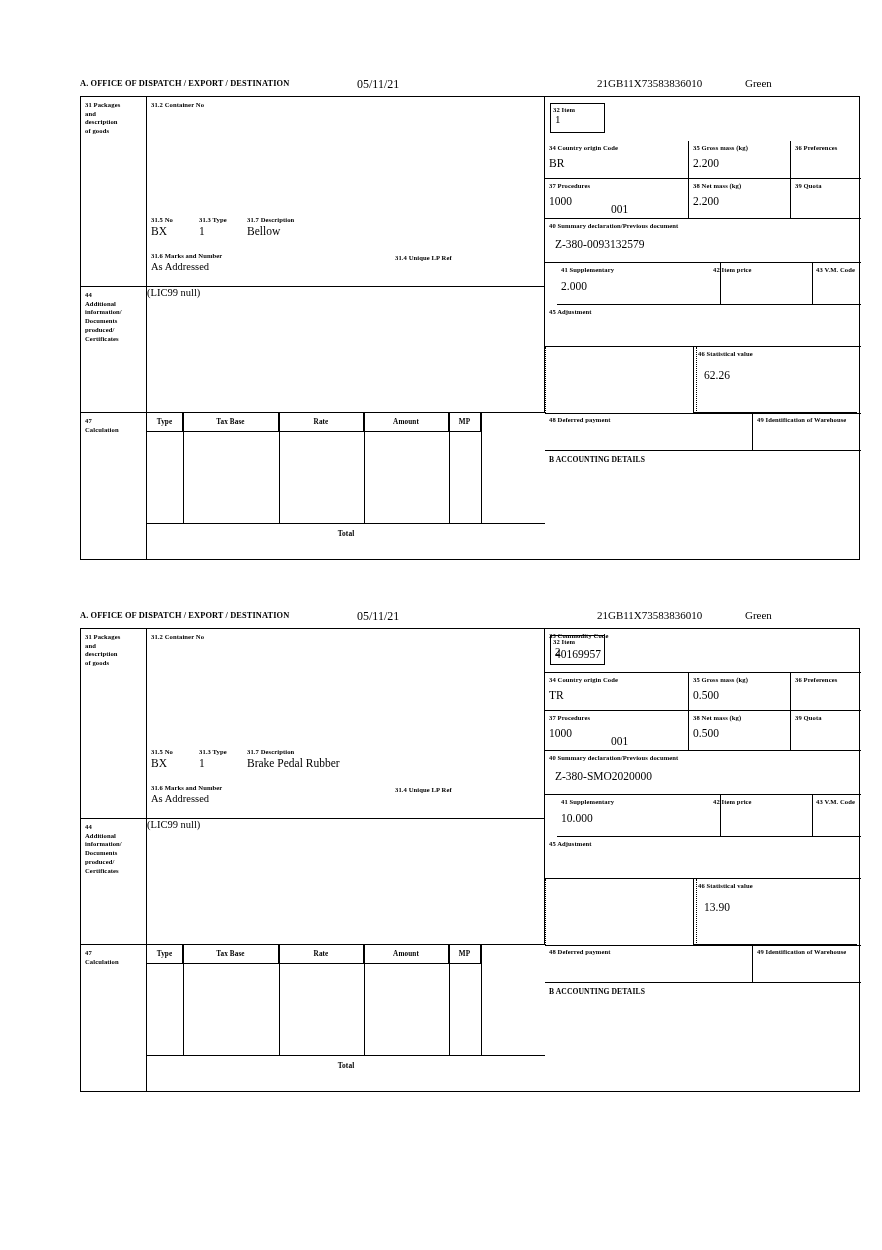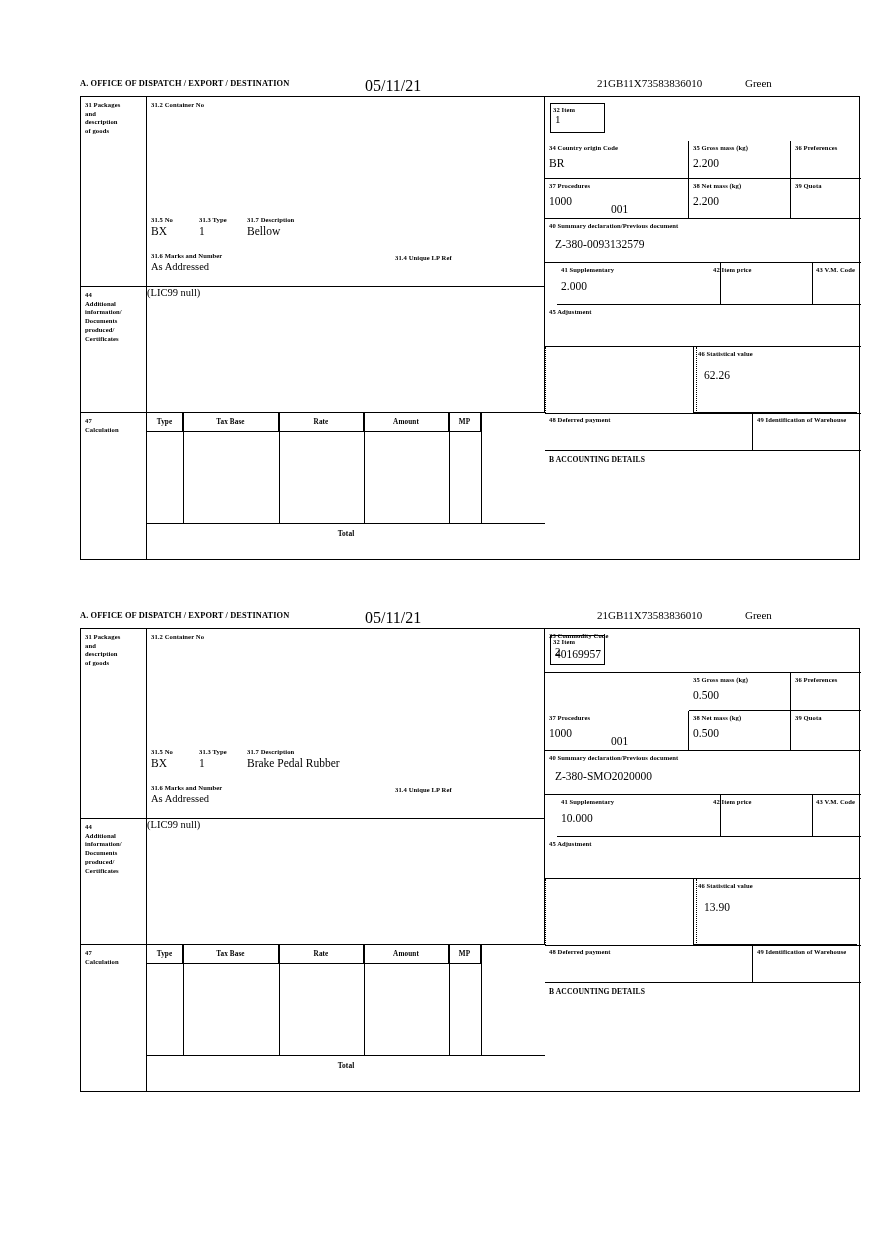--- a/index.html
+++ b/index.html
@@ -36,23 +36,23 @@
     font-family: "Liberation Serif", serif;
   }
   .hdr .office {
     position: absolute;
     left: 0;
     top: 0;
     letter-spacing: 0.1px;
   }
   .hdr .date {
     position: absolute;
-    left: 285px;
+    left: 277px;
     top: -1px;
-    font-size: 16px;
+    font-size: 12px;
     font-weight: normal;
   }
   .hdr .mrn {
     position: absolute;
     left: 505px;
     top: -1px;
     font-size: 11px;
     font-weight: normal;
     margin-left: 12px;
   }
@@ -417,20 +417,24 @@
 
       <div class="cell c44box br bb">
         <div class="val-sm">(LIC99 null)</div>
       </div>
 
       <div class="cell c33 bb">
         <div class="lbl">33 Commodity Code</div>
         <div class="val">40169957</div>
       </div>
 
+      <div class="cell c34 br bb">
+        <div class="lbl">34 Country origin Code</div>
+        <div class="val">TR</div>
+      </div>
       <div class="cell c35 br bb">
         <div class="lbl">35 Gross mass (kg)</div>
         <div class="val">0.500</div>
       </div>
       <div class="cell c36 bb">
         <div class="lbl">36 Preferences</div>
         <div class="val"></div>
       </div>
 
       <div class="cell c37 br bb">

